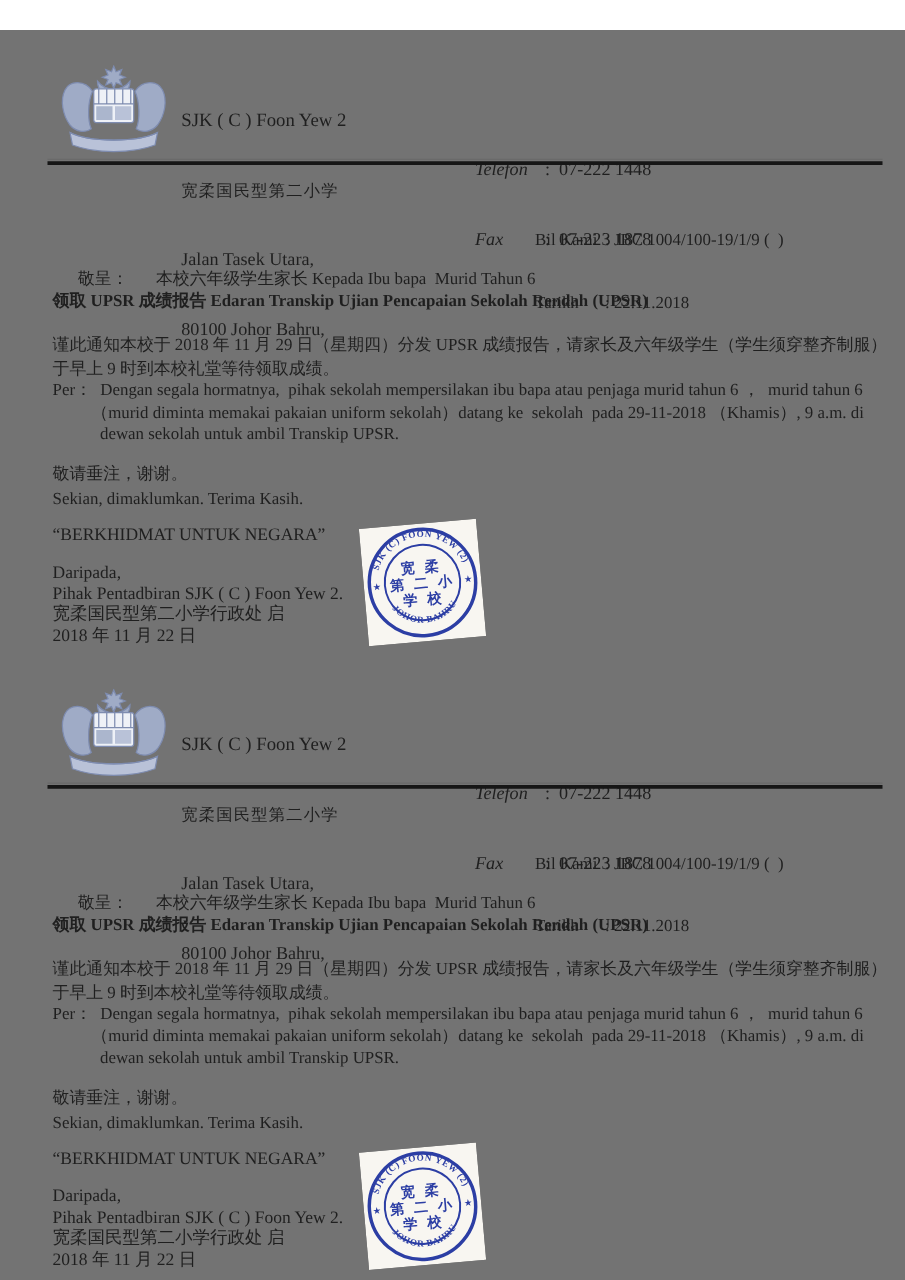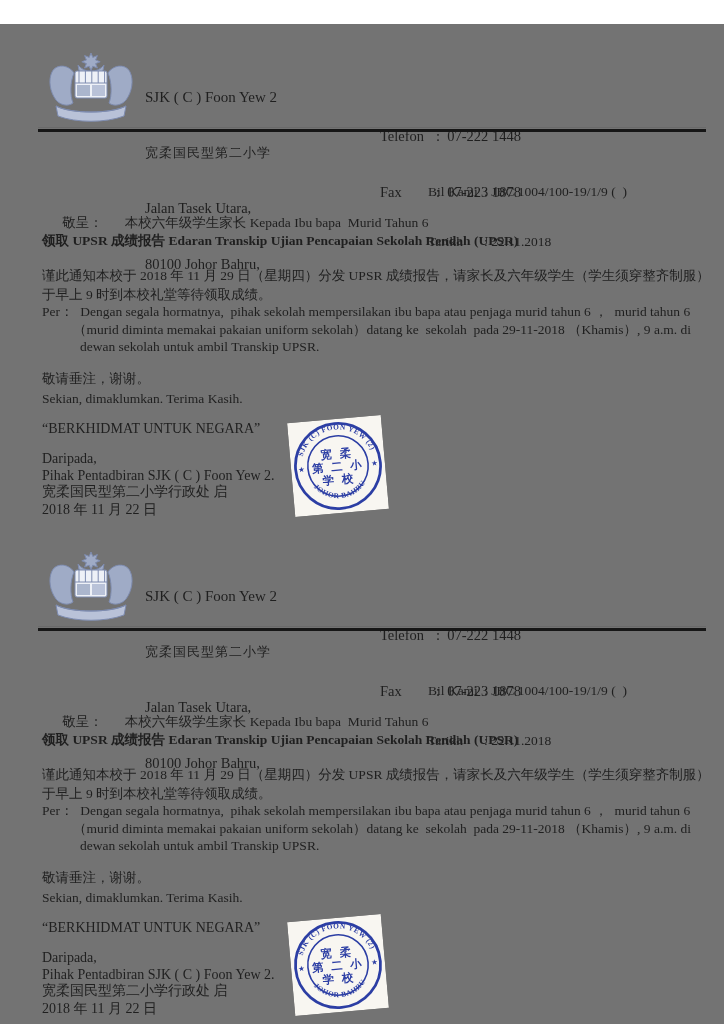--- a/index.html
+++ b/index.html
@@ -9,21 +9,21 @@
   .letter.copy1{top:0;}
   .letter.copy2{top:499px;}
   .abs{position:absolute;white-space:pre;font-size:13.5px;line-height:17px;}
   .crest{position:absolute;left:46px;top:28px;width:90px;height:76px;}
   .school{position:absolute;left:145px;top:27px;line-height:18.5px;white-space:pre;}
   .s-en{font-size:15px;}
   .s-cn{font-size:13px;letter-spacing:1px;}
   .s-ad{font-size:14.5px;}
   .contact{position:absolute;left:380px;top:66px;line-height:18.5px;font-size:14.5px;white-space:pre;}
   .contact .row{display:flex;}
-  .clabel{display:inline-block;width:56px;}
+  .clabel{display:inline-block;width:56px;font-style:italic;}
   .rule{position:absolute;left:38px;top:103px;width:668px;height:1px;
         border-top:1px solid #6a6a6a;border-bottom:3px solid #161616;}
   .ref{position:absolute;left:384px;top:127px;line-height:16.5px;font-size:13.5px;white-space:pre;}
   .ref .row{display:flex;}
   .rlabel{display:inline-block;width:56px;padding-left:44px;}
   .greeting{left:42px;top:173px;text-align:right;}
   .greeting .gt{margin-left:22px;}
   .subject{left:42px;top:208px;font-weight:bold;text-align:right;}
   .slogan{font-size:14px;}
   .fromline{font-size:14px;}

